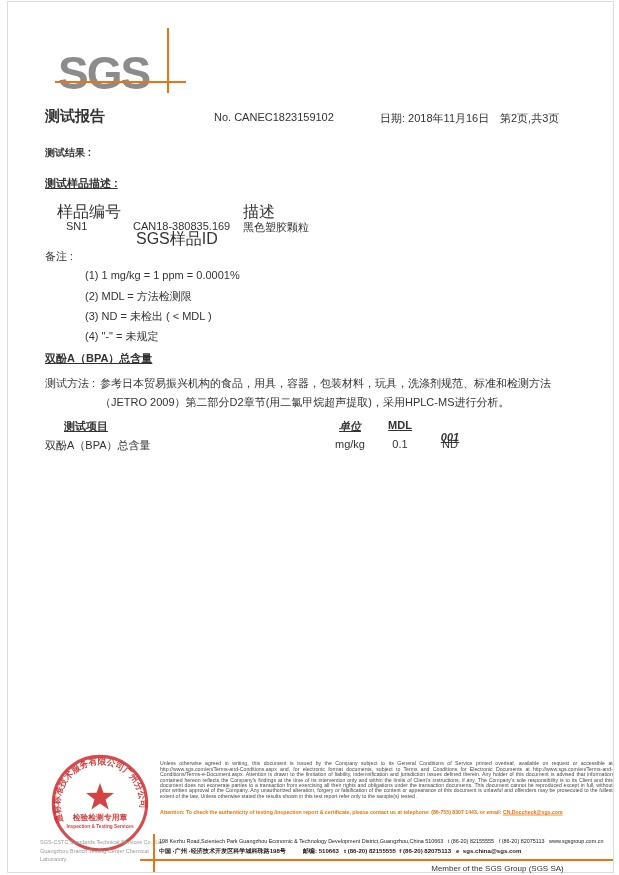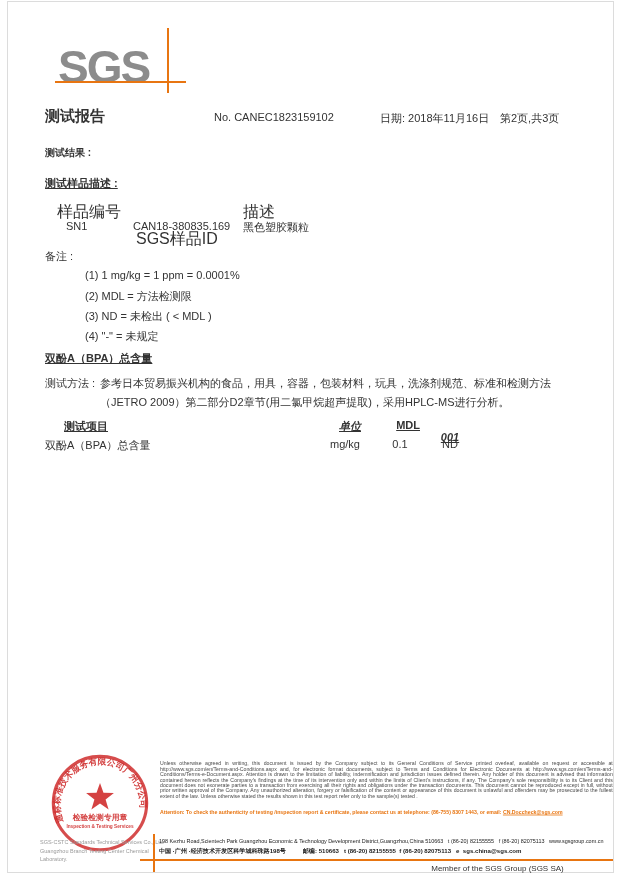--- a/index.html
+++ b/index.html
@@ -29,21 +29,21 @@
   .company-gray{font-size:5.5px;line-height:1.55;color:#9a9a9a;}
   .member{font-size:8px;color:#333;}
   .cell{font-size:11px;color:#333;}
 </style>
 </head>
 <body>
 
 <div id="page">
   <div class="scan-border"></div>
 
-  <div class="abs logo-text" style="left:58px;top:44px;">SGS</div>
+  <div class="abs logo-text" style="left:58px;top:50px;">SGS</div>
   <div class="abs orange" style="left:167px;top:28px;width:2px;height:65px;"></div>
   <div class="abs orange" style="left:55px;top:81px;width:131px;height:2px;"></div>
 
   <div class="abs h-title" style="left:45px;top:107px;">测试报告</div>
   <div class="abs h-meta" style="left:214px;top:111px;">No. CANEC1823159102</div>
   <div class="abs h-meta" style="left:380px;top:111px;">日期: 2018年11月16日</div>
   <div class="abs h-meta" style="left:500px;top:111px;">第2页,共3页</div>
 
   <div class="abs lbl" style="left:45px;top:146px;">测试结果 :</div>
   <div class="abs lbl-u" style="left:45px;top:176px;">测试样品描述 :</div>
@@ -63,24 +63,24 @@
   <div class="abs txt" style="left:85px;top:309px;">(3) ND = 未检出 ( &lt; MDL )</div>
   <div class="abs txt" style="left:85px;top:329px;">(4) "-" = 未规定</div>
 
   <div class="abs lbl-u" style="left:45px;top:351px;">双酚A（BPA）总含量</div>
   <div class="abs txt" style="left:45px;top:376px;">测试方法 :</div>
   <div class="abs method-p" style="left:100px;top:374px;">参考日本贸易振兴机构的食品，用具，容器，包装材料，玩具，洗涤剂规范、标准和检测方法（JETRO 2009）第二部分D2章节(用二氯甲烷超声提取)，采用HPLC-MS进行分析。</div>
 
   <div>
     <div class="abs res-h" style="left:48px;top:419px;margin-left:16px;">测试项目</div>
     <div class="abs res-h it" style="left:330px;top:419px;width:40px;text-align:center;">单位</div>
-    <div class="abs res-h" style="left:380px;top:419px;width:40px;text-align:right;">MDL</div>
+    <div class="abs res-h" style="left:380px;top:419px;width:40px;text-align:center;">MDL</div>
     <div class="abs res-h it" style="left:430px;top:419px;width:40px;text-align:center;margin-top:12px;">001</div>
     <div class="abs cell" style="left:45px;top:438px;">双酚A（BPA）总含量</div>
-    <div class="abs cell" style="left:330px;top:438px;width:40px;">mg/kg</div>
+    <div class="abs cell" style="left:330px;top:438px;width:40px;text-align:center;">mg/kg</div>
     <div class="abs cell" style="left:380px;top:438px;width:40px;text-align:center;">0.1</div>
     <div class="abs cell" style="left:430px;top:438px;width:40px;text-align:center;">ND</div>
   </div>
 
   <div class="abs" style="left:45px;top:750px;width:110px;height:108px;">
     <svg width="110" height="108" viewBox="0 0 120 118">
       <defs>
         <path id="ringArc" d="M 21 80 A 44 44 0 1 1 99 80" fill="none"></path>
       </defs>
       <circle cx="60" cy="58" r="51" fill="none" stroke="#cf2d2d" stroke-width="3.4" opacity="0.85"></circle>

